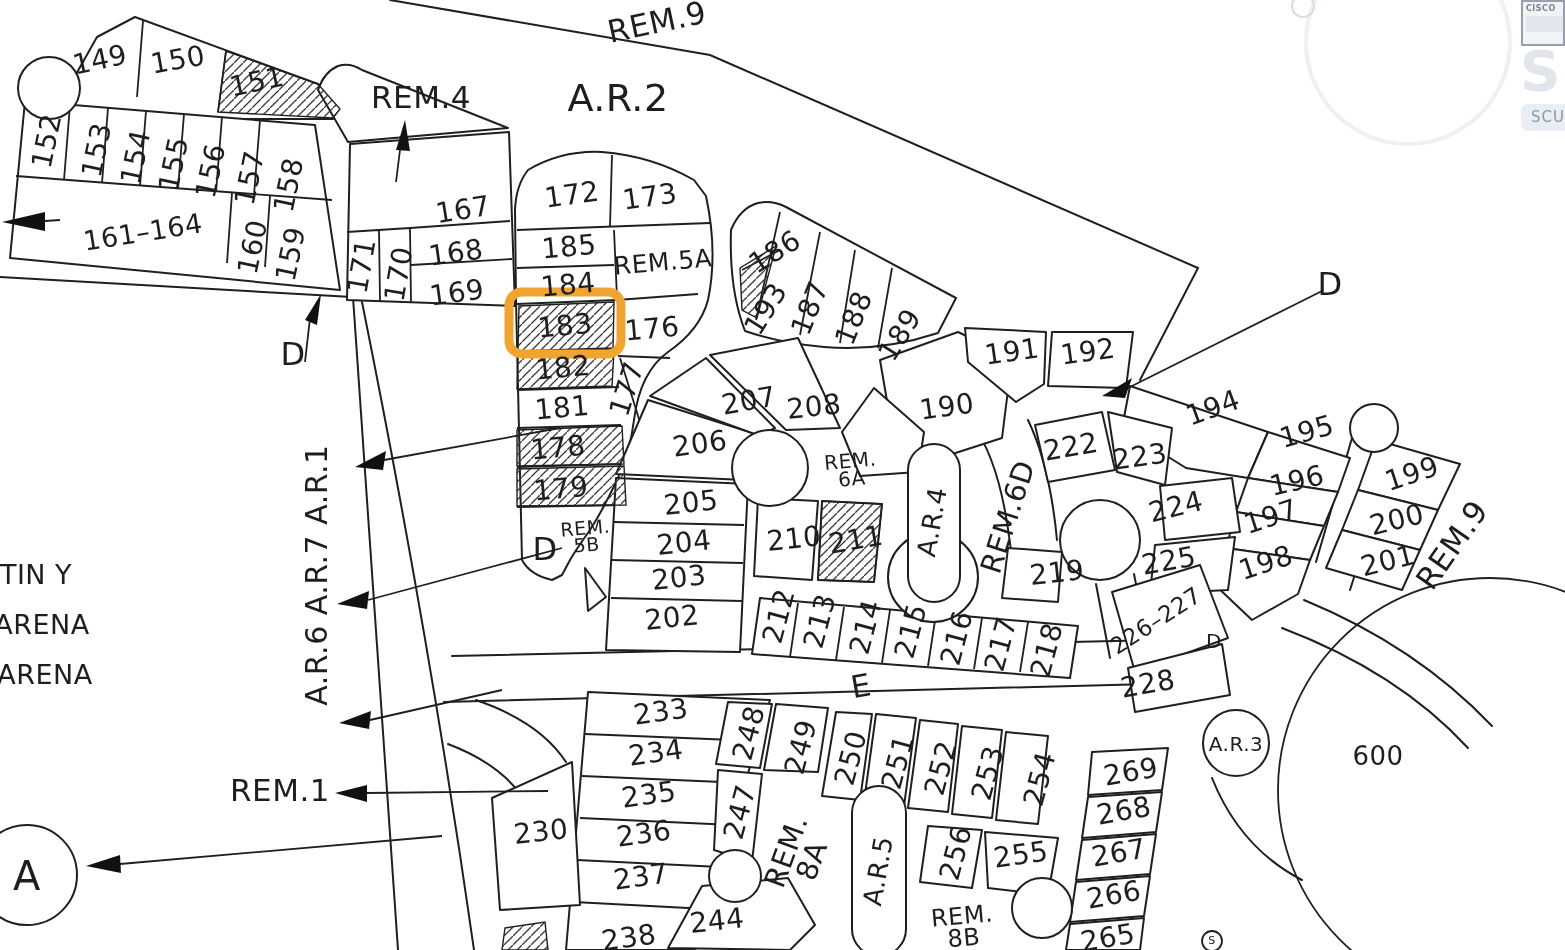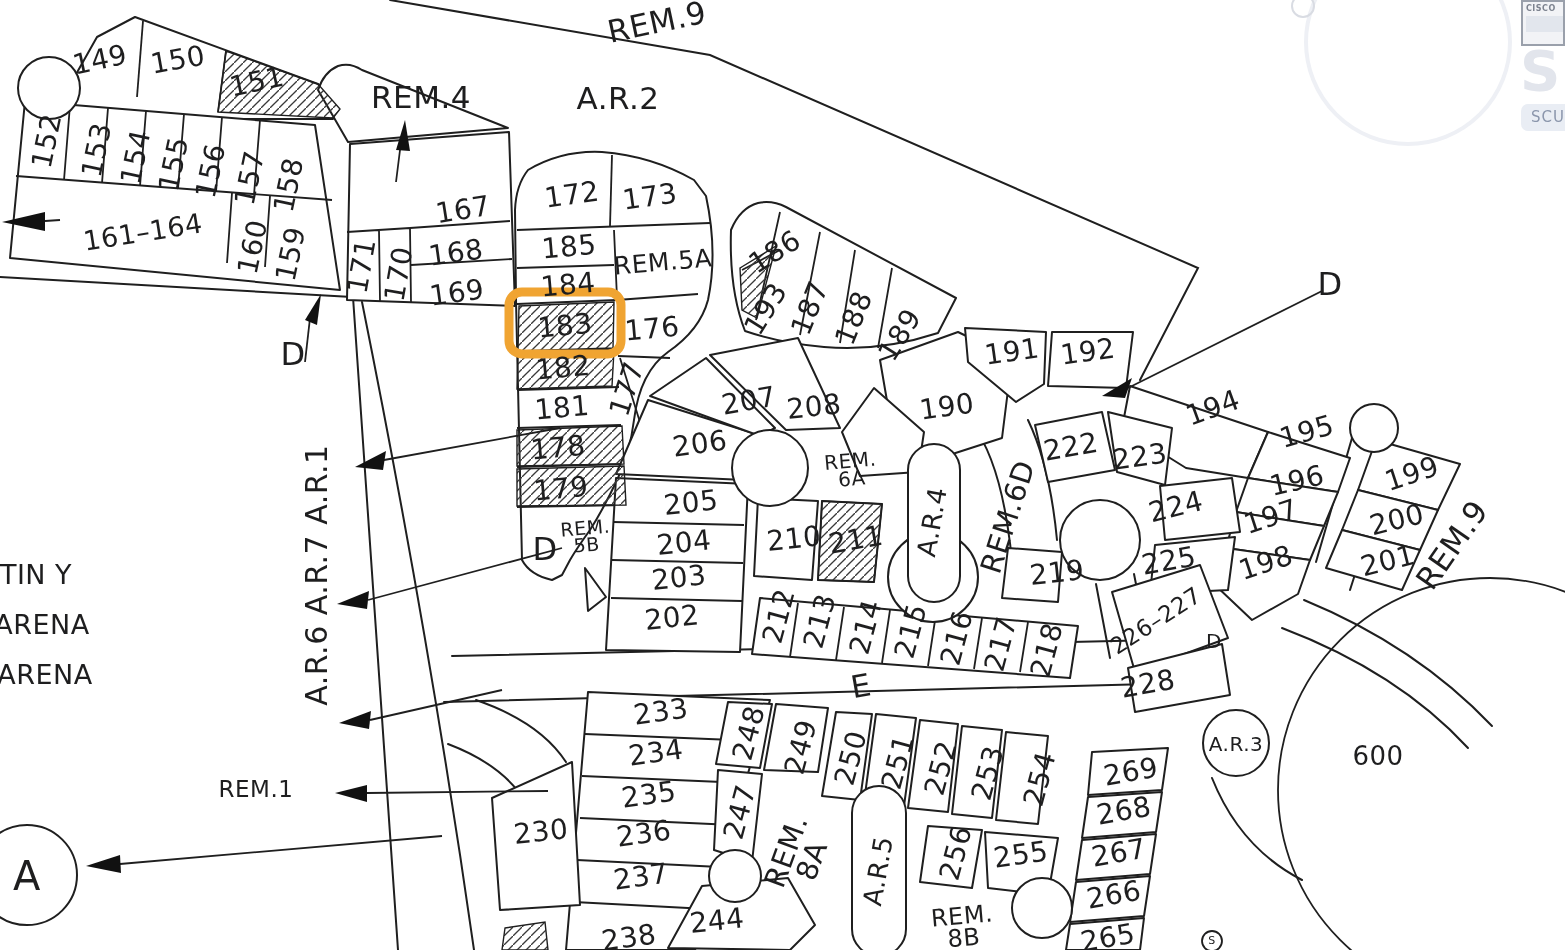--- a/index.html
+++ b/index.html
@@ -203,21 +203,21 @@
       <path class="thin" d="M45,221 L60,220"></path>
         <polygon class="ahead" points="2,222 45,212 45,231"></polygon>
     </g>
 
     <rect x="509" y="292" width="112" height="62" rx="13" fill="none" stroke-width="9" stroke="#F0A432"></rect>
   </svg>
 
   <div id="map-labels">
       <div class="lbl" style="left: 657px; top: 22px; font-size: 31px; transform: translate(-50%, -50%) rotate(-12deg);">REM.9</div>
       <div class="lbl" style="left: 421px; top: 97px; font-size: 31px; transform: translate(-50%, -50%) rotate(0deg);">REM.4</div>
-      <div class="lbl" style="left: 618px; top: 98px; font-size: 31px; transform: translate(-50%, -50%) rotate(0deg);">A.R.2</div>
+      <div class="lbl" style="left: 618px; top: 98px; font-size: 38px; transform: translate(-50%, -50%) rotate(0deg);">A.R.2</div>
       <div class="lbl" style="left: 100px; top: 60px; font-size: 28px; transform: translate(-50%, -50%) rotate(-12deg);">149</div>
       <div class="lbl" style="left: 178px; top: 60px; font-size: 28px; transform: translate(-50%, -50%) rotate(-10deg);">150</div>
       <div class="lbl" style="left: 257px; top: 82px; font-size: 28px; transform: translate(-50%, -50%) rotate(-12deg);">151</div>
       <div class="lbl" style="left: 47px; top: 141px; font-size: 28px; transform: translate(-50%, -50%) rotate(-78deg);">152</div>
       <div class="lbl" style="left: 97px; top: 150px; font-size: 28px; transform: translate(-50%, -50%) rotate(-78deg);">153</div>
       <div class="lbl" style="left: 136px; top: 157px; font-size: 28px; transform: translate(-50%, -50%) rotate(-78deg);">154</div>
       <div class="lbl" style="left: 174px; top: 164px; font-size: 28px; transform: translate(-50%, -50%) rotate(-78deg);">155</div>
       <div class="lbl" style="left: 211px; top: 171px; font-size: 28px; transform: translate(-50%, -50%) rotate(-78deg);">156</div>
       <div class="lbl" style="left: 250px; top: 178px; font-size: 28px; transform: translate(-50%, -50%) rotate(-78deg);">157</div>
       <div class="lbl" style="left: 289px; top: 185px; font-size: 28px; transform: translate(-50%, -50%) rotate(-78deg);">158</div>
@@ -319,21 +319,21 @@
       <div class="lbl" style="left: 1114px; top: 895px; font-size: 28px; transform: translate(-50%, -50%) rotate(-10deg);">266</div>
       <div class="lbl" style="left: 1119px; top: 853px; font-size: 28px; transform: translate(-50%, -50%) rotate(-10deg);">267</div>
       <div class="lbl" style="left: 1124px; top: 811px; font-size: 28px; transform: translate(-50%, -50%) rotate(-10deg);">268</div>
       <div class="lbl" style="left: 1131px; top: 772px; font-size: 28px; transform: translate(-50%, -50%) rotate(-10deg);">269</div>
       <div class="lbl" style="left: 1236px; top: 744px; font-size: 20px; transform: translate(-50%, -50%) rotate(0deg);">A.R.3</div>
       <div class="lbl" style="left: 1378px; top: 757px; font-size: 26px; transform: translate(-50%, -50%) rotate(0deg);">600</div>
       <div class="lbl" style="left: 36px; top: 575px; font-size: 27px; transform: translate(-50%, -50%) rotate(0deg);">TIN  Y</div>
       <div class="lbl" style="left: 42px; top: 625px; font-size: 27px; transform: translate(-50%, -50%) rotate(0deg);">ARENA</div>
       <div class="lbl" style="left: 45px; top: 675px; font-size: 27px; transform: translate(-50%, -50%) rotate(0deg);">ARENA</div>
       <div class="lbl" style="left: 317px; top: 575px; font-size: 30px; transform: translate(-50%, -50%) rotate(-90deg);">A.R.6 A.R.7 A.R.1</div>
-      <div class="lbl" style="left: 256px; top: 790px; font-size: 23px; transform: translate(-50%, -50%) rotate(0deg);">REM.1</div>
+      <div class="lbl" style="left: 280px; top: 790px; font-size: 31px; transform: translate(-50%, -50%) rotate(0deg);">REM.1</div>
       <div class="lbl" style="left: 27px; top: 876px; font-size: 40px; transform: translate(-50%, -50%) rotate(0deg);">A</div>
       <div class="lbl" style="left: 1212px; top: 941px; font-size: 11px; transform: translate(-50%, -50%) rotate(0deg);">S</div>
     </div>
 
   <div class="super-box">
     <div class="t">CISCO</div>
     <div class="inner"></div>
   </div>
   <div class="s-mark">S</div>
   <div class="scu-pill">SCU</div>

